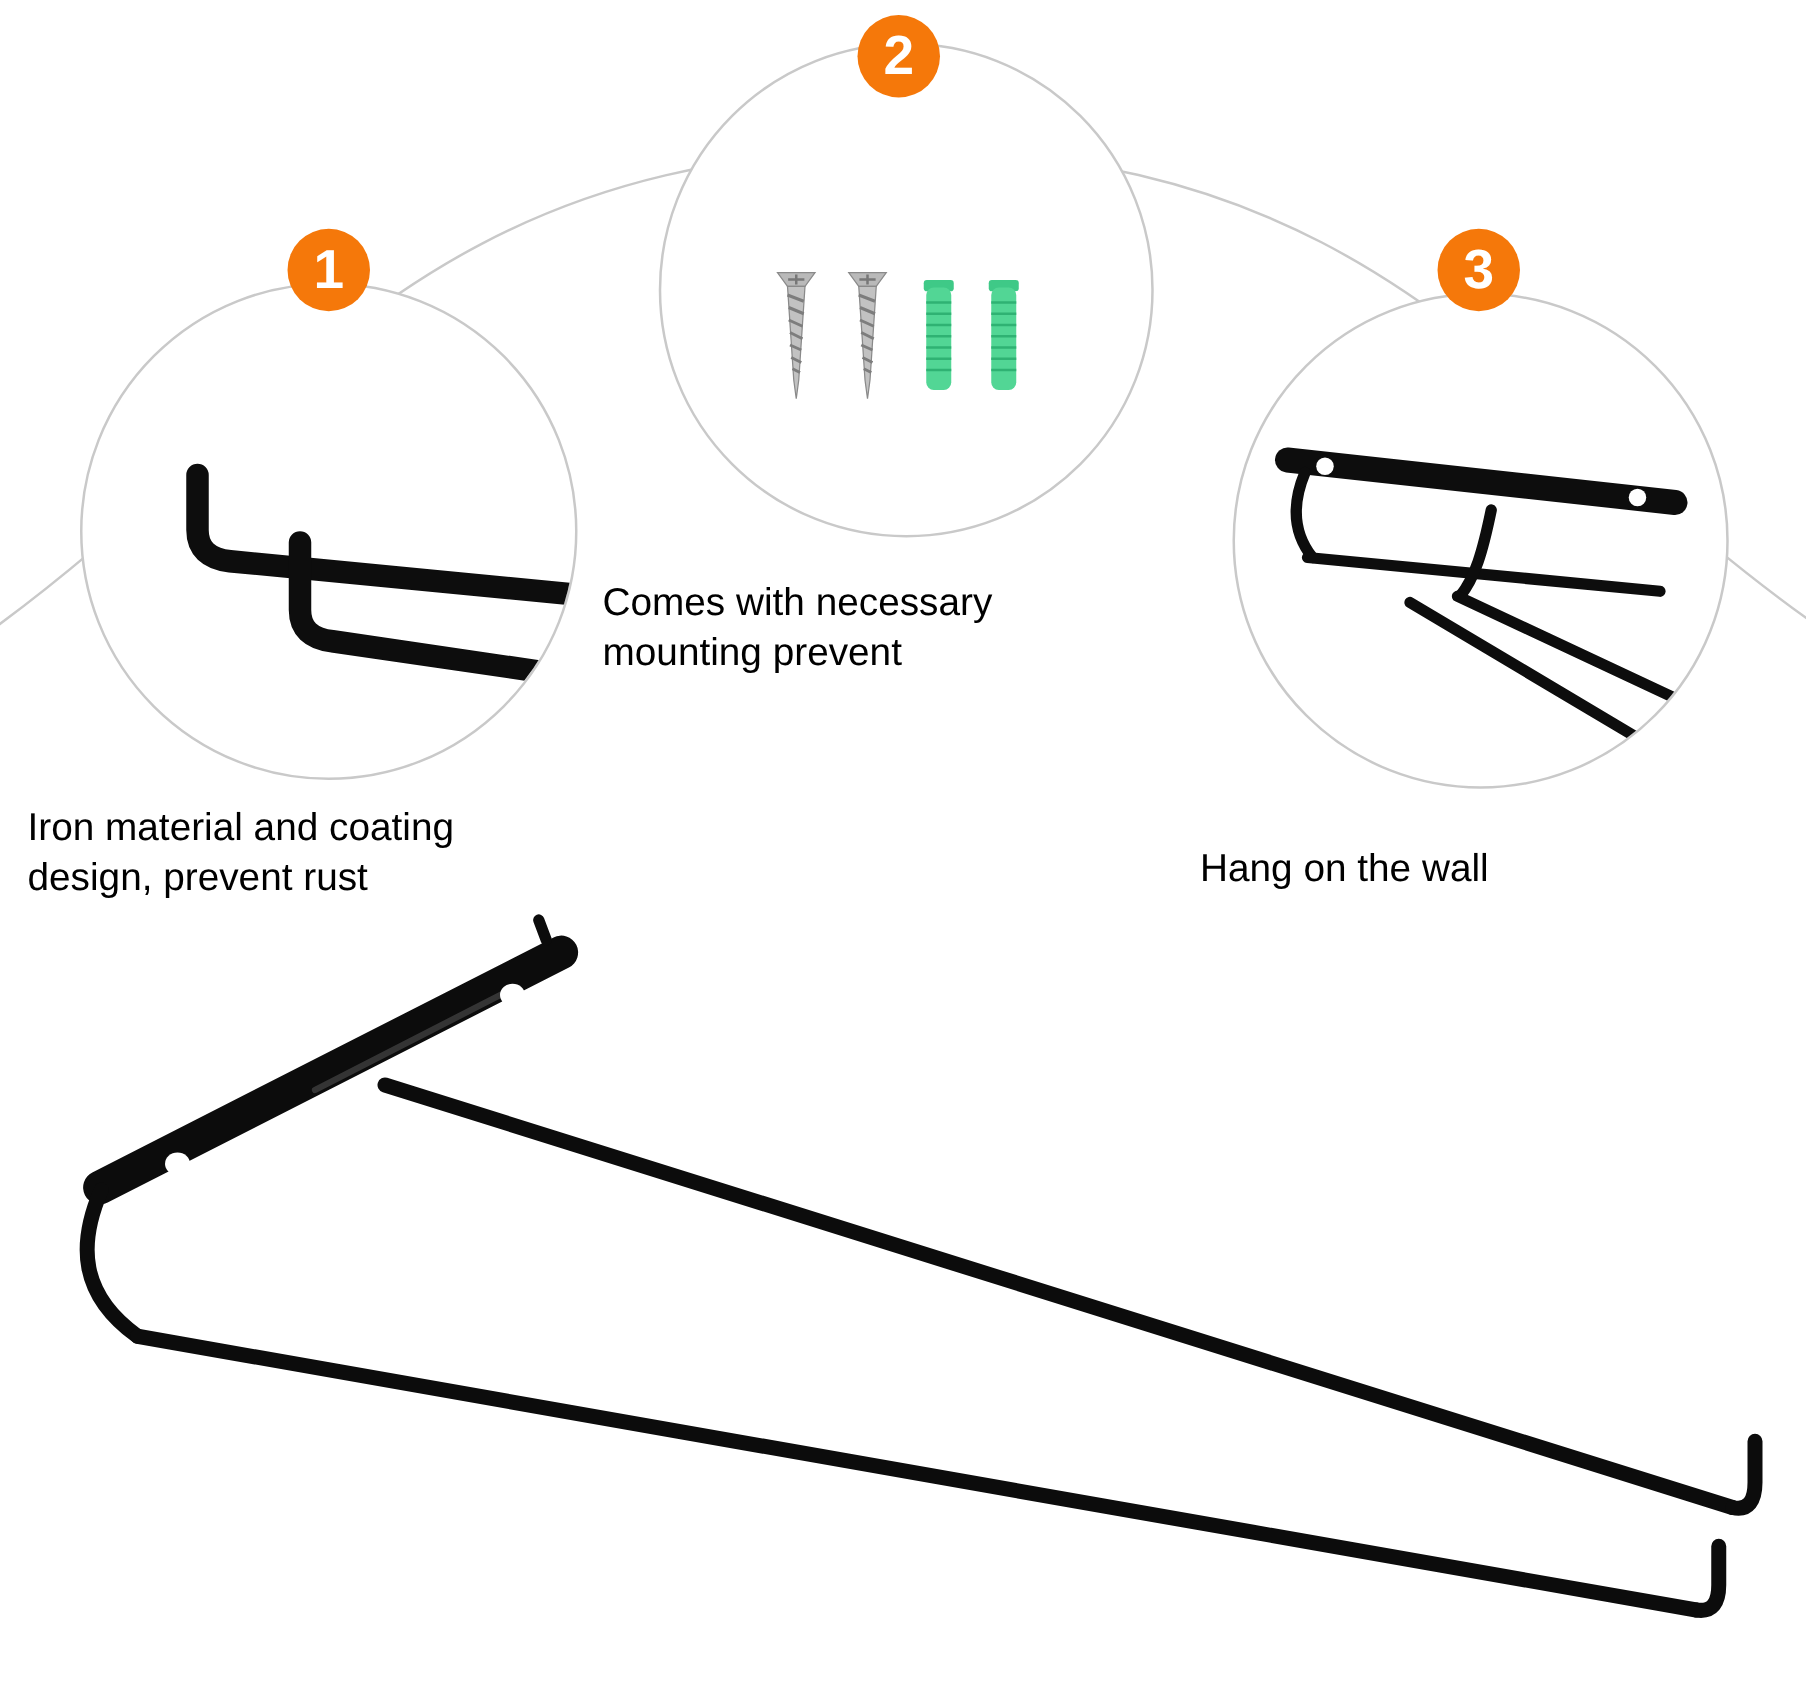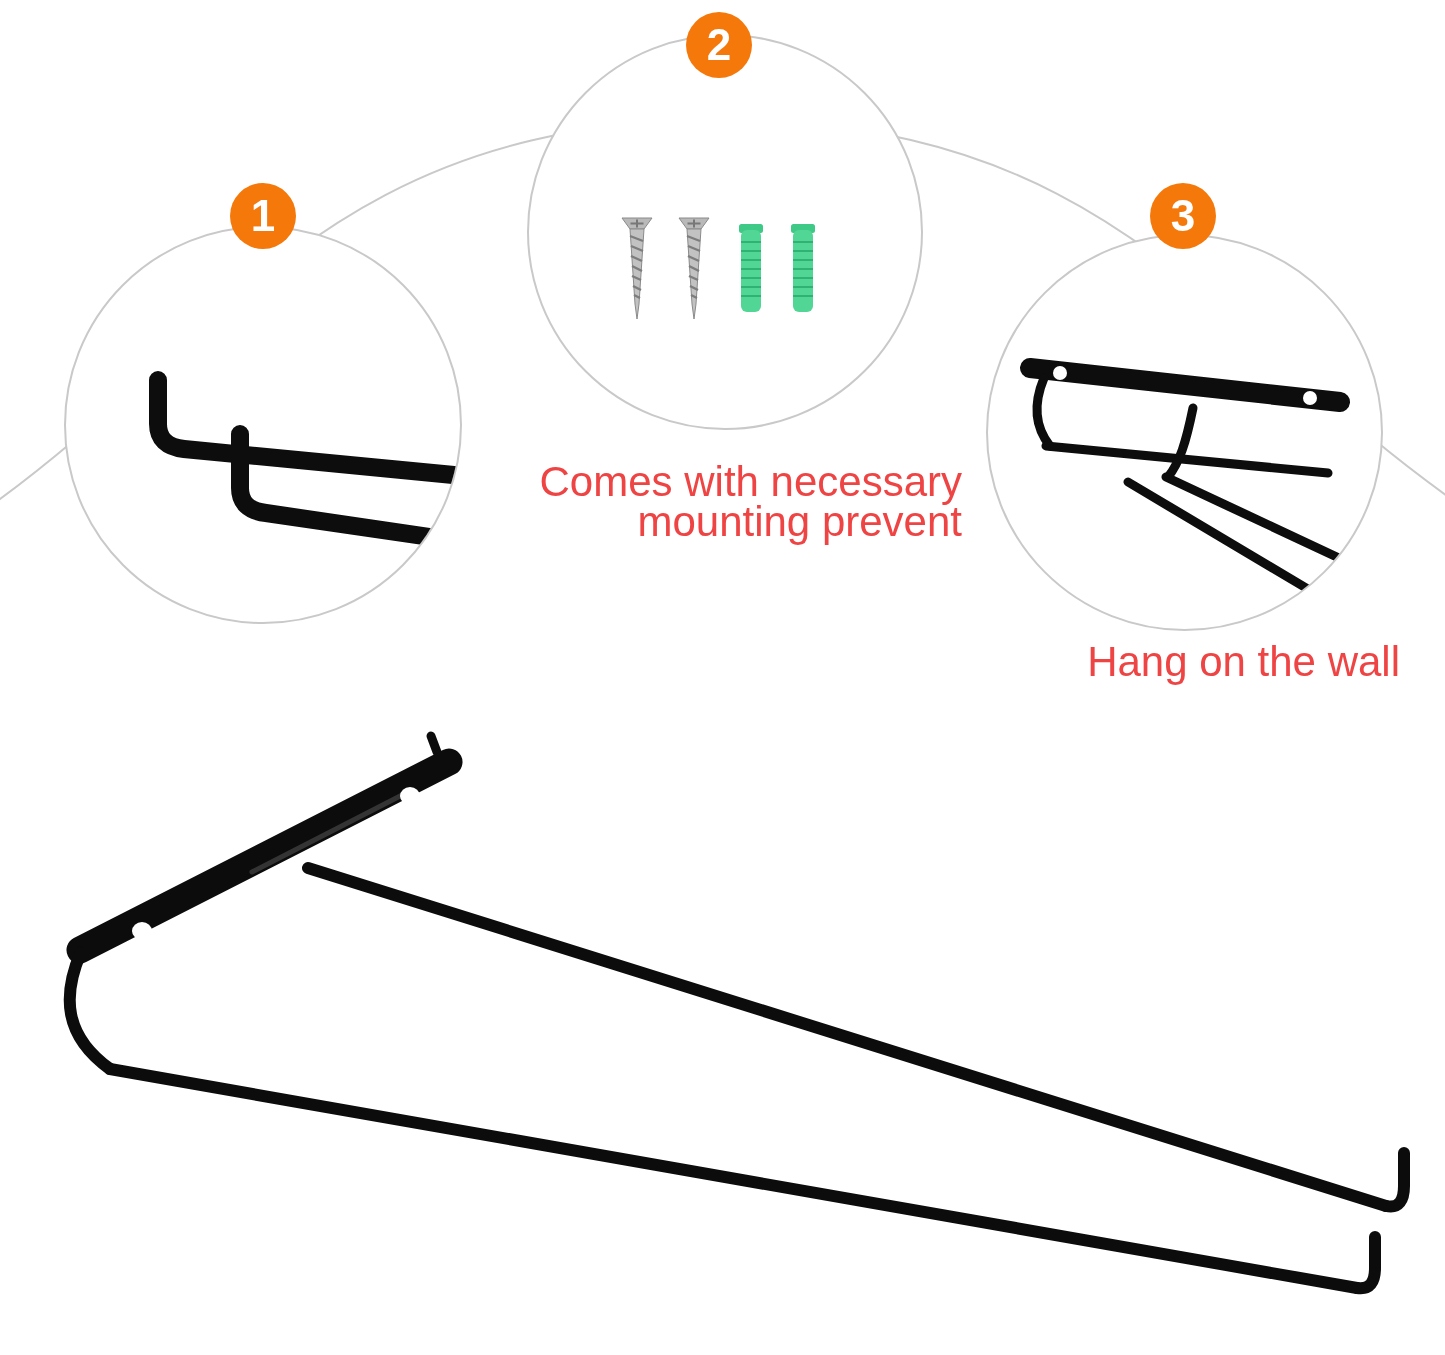--- a/index.html
+++ b/index.html
@@ -26,58 +26,62 @@
     width:66px;height:66px;
     border-radius:50%;
     background:#F5780A;
     color:#ffffff;
     display:flex;align-items:center;justify-content:center;
     font-size:44px;font-weight:bold;
     z-index:3;
   }
   .caption{
     position:absolute;
-    text-align:right;
-    color:#ef4444;
-    font-size:42px;
+    text-align:left;
+    color:#000000;
+    font-size:31px;
     line-height:40px;
     z-index:2;
   }
   .caption span{display:block;}
   .product-svg{position:absolute;left:0;top:700px;z-index:1;}
   
   .c1{left:64px;top:226px;width:394px;height:394px;}
   .c2{left:527px;top:34px;width:392px;height:392px;}
   .c3{left:986px;top:234px;width:393px;height:393px;}
   .b1{left:230px;top:183px;}
   .b2{left:686px;top:12px;}
   .b3{left:1150px;top:183px;}
   .cap1{left:22px;top:642px;width:480px;}
   .cap2{left:482px;top:462px;width:480px;}
-  .cap3{left:960px;top:642px;width:440px;}
+  .cap3{left:960px;top:675px;width:440px;}
 </style>
 </head>
 <body>
 
 <div class="canvas">
 
   <svg class="wave" width="1445" height="700" viewBox="0 0 1445 700">
     <path d="M -15,510 C 230,335 330,120 722,120 C 1114,120 1215,335 1460,505" fill="none" stroke="#c9c9c9" stroke-width="2"></path>
   </svg>
 
   <div class="circle c1">
     <svg width="394" height="394" viewBox="0 0 394 394">
       <g fill="none" stroke="#0d0d0d" stroke-width="18" stroke-linecap="round">
         <path d="M 92,152 L 92,196 Q 92,218 118,221 L 398,248"></path>
         <path d="M 174,206 L 174,260 Q 174,282 200,285 L 398,314"></path>
       </g>
     </svg>
   </div>
   <div class="badge b1">
     <span>1</span>
+  </div>
+  <div class="caption cap1">
+    <span>Iron material and coating</span>
+    <span>design, prevent rust</span>
   </div>
 
   <div class="circle c2">
     <svg width="392" height="392" viewBox="0 0 392 392">
       <defs>
         <g id="screw">
           <path d="M -15,0 L 15,0 L 7,11 L -7,11 Z" fill="#b9b9b9" stroke="#8a8a8a" stroke-width="1"></path>
           <path d="M 0,1.5 v8 M -6.5,5.5 h13" stroke="#777777" stroke-width="2" fill="none"></path>
           <path d="M -7,11 L 7,11 L 2,86 L 0,101 L -2,86 Z" fill="#c2c2c2" stroke="#8a8a8a" stroke-width="1"></path>
           <path d="M -7,18 L 6,23 M -6,28 L 6,33 M -6,38 L 5,43 M -5,48 L 5,53 M -5,58 L 4,62 M -4,68 L 4,72 M -3,77 L 3,80" stroke="#7d7d7d" stroke-width="2.4" fill="none"></path>

